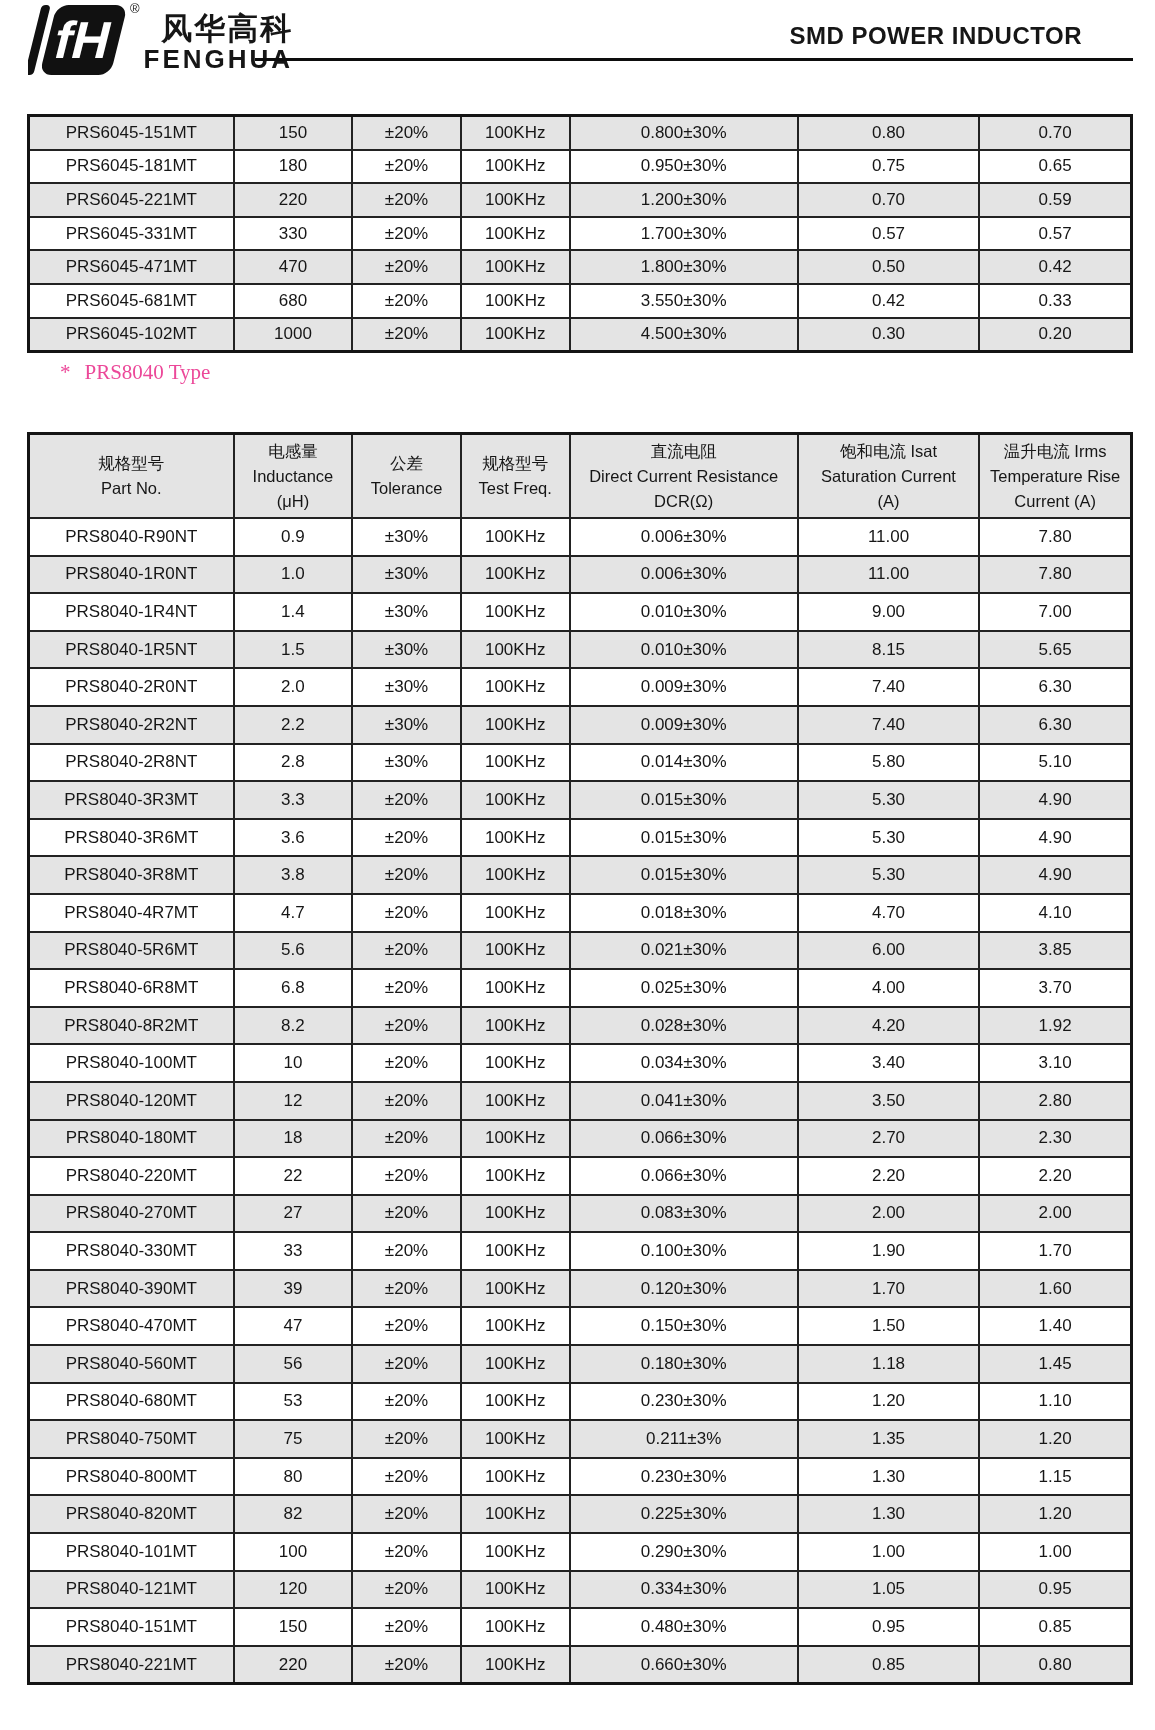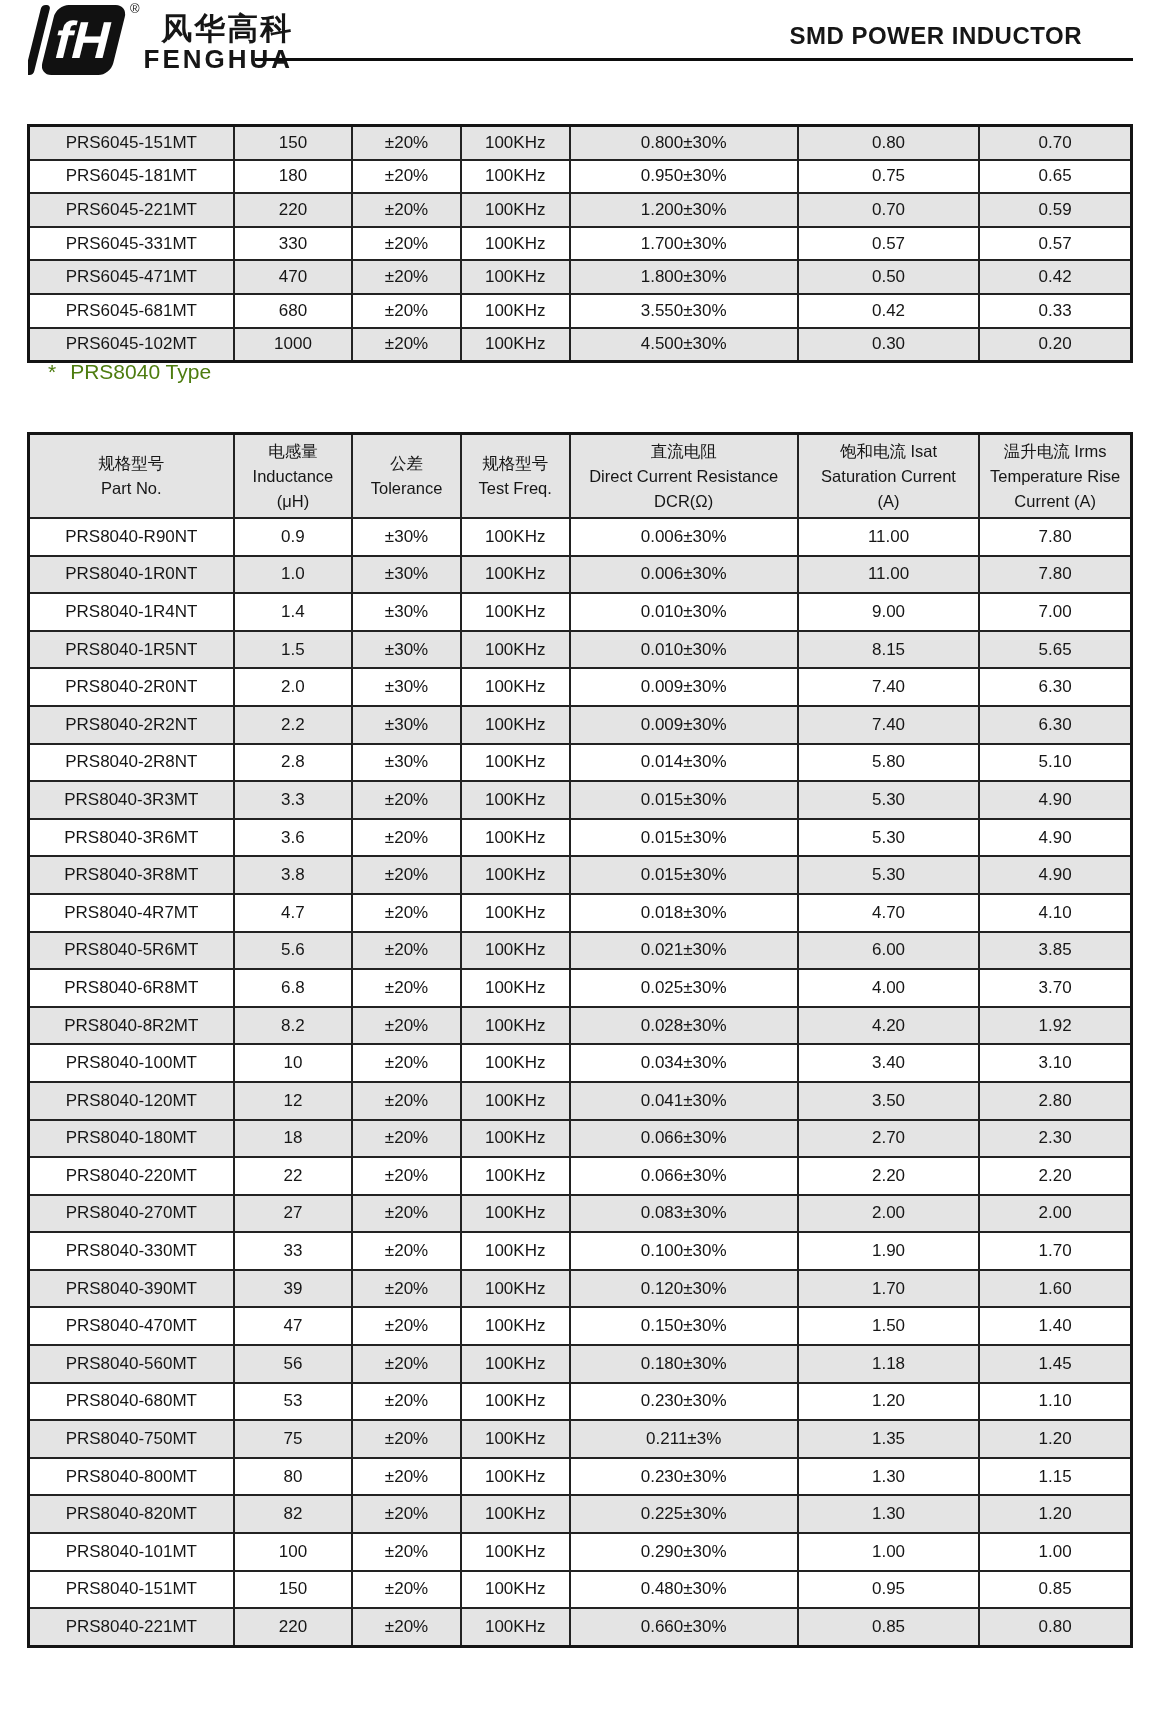--- a/index.html
+++ b/index.html
@@ -13,34 +13,34 @@
   .logo{position:absolute;top:4px;left:28px;display:flex;align-items:flex-start;}
   .logo-mark{display:block;}
   .reg-mark{font-size:13px;line-height:13px;margin:-2px 4px 0 2px;}
   .brand{margin-top:8px;}
   .brand-cn{font-size:31px;font-weight:900;line-height:33px;letter-spacing:2px;text-align:right;}
   .brand-en{font-size:26px;font-weight:700;line-height:28px;letter-spacing:3px;}
   .doc-title{position:absolute;top:22px;right:73px;font-size:24px;font-weight:700;letter-spacing:0.5px;}
   .header-rule{position:absolute;top:58px;left:255px;right:22px;height:3px;background:#0d0d0d;}
   
   .tbl-wrap{position:absolute;left:27px;width:1106px;}
-  #table1{top:124px;}
+  #table1{top:114px;}
   #table2{top:432px;}
   table{border-collapse:collapse;table-layout:fixed;width:100%;border:3px solid #141414;}
   col.c1{width:18.6%}col.c2{width:10.75%}col.c3{width:9.85%}col.c4{width:9.85%}
   col.c5{width:20.7%}col.c6{width:16.45%}col.c7{width:13.8%}
   td,th{border:2px solid #222;text-align:center;vertical-align:middle;
         font-weight:400;padding:0 2px;overflow:hidden;white-space:nowrap;}
   #table1 td{height:31.6px;font-size:17px;}
   #table2 td{height:35.6px;font-size:17px;}
   #table2 thead th{height:82px;background:#e4e4e4;font-size:16.5px;}
   th .hline{display:block;line-height:25px;}
   tr.shade td{background:#e4e4e4;}
   
-  .section-title{position:absolute;left:48px;top:360px;font-size:21px;color:#4d7c0f;}
+  .section-title{position:absolute;left:60px;top:360px;font-size:21px;color:#ec4899;font-family:Liberation Serif, serif;}
   .section-title .marker{margin-right:14px;}
 </style>
 </head>
 <body>
 
 <div class="header">
   <div class="logo">
     <svg class="logo-mark" width="100" height="72" viewBox="0 0 100 72" aria-hidden="true">
       <g transform="translate(14,0) skewX(-14)">
         <rect x="0" y="1" width="9" height="70" rx="4" fill="#111"></rect>
@@ -434,20 +434,29 @@
         </tr>
         <tr>
           <td>PRS8040-101MT</td>
           <td>100</td>
           <td>±20%</td>
           <td>100KHz</td>
           <td>0.290±30%</td>
           <td>1.00</td>
           <td>1.00</td>
         </tr>
+        <tr class="shade">
+          <td>PRS8040-121MT</td>
+          <td>120</td>
+          <td>±20%</td>
+          <td>100KHz</td>
+          <td>0.334±30%</td>
+          <td>1.05</td>
+          <td>0.95</td>
+        </tr>
         <tr>
           <td>PRS8040-151MT</td>
           <td>150</td>
           <td>±20%</td>
           <td>100KHz</td>
           <td>0.480±30%</td>
           <td>0.95</td>
           <td>0.85</td>
         </tr>
         <tr class="shade">

